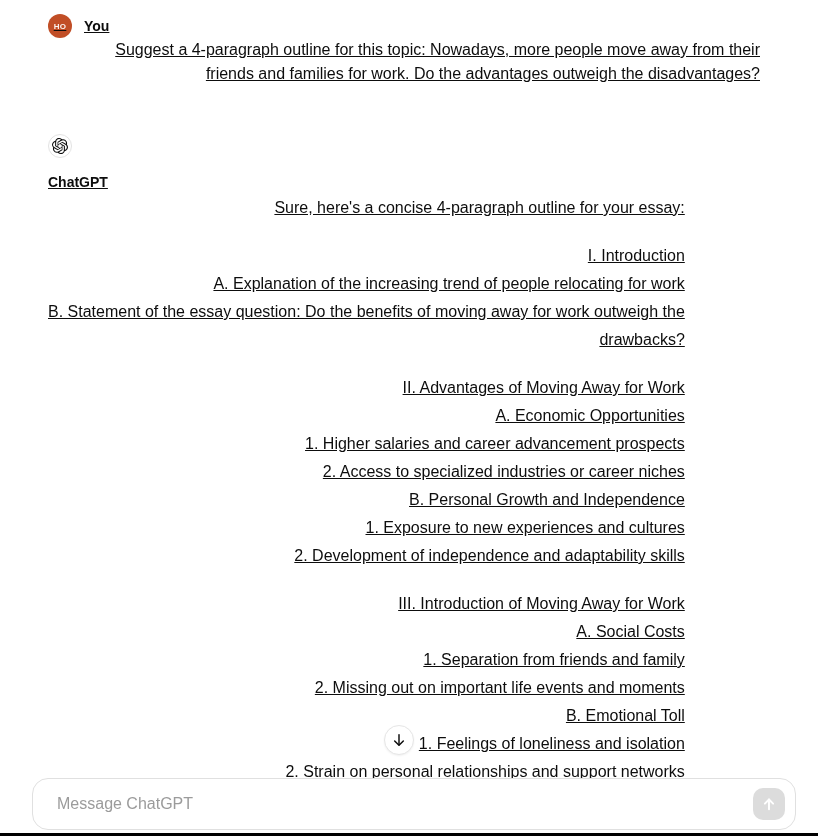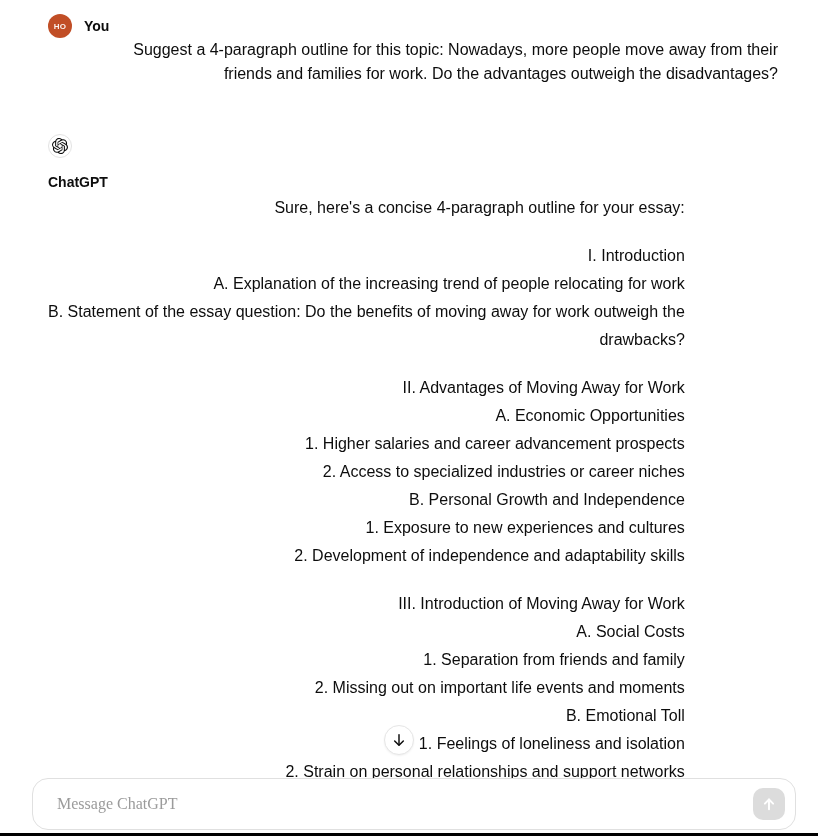--- a/index.html
+++ b/index.html
@@ -9,23 +9,24 @@
     background: #ffffff;
     position: relative;
     overflow: hidden;
     font-family: "Liberation Sans", "DejaVu Sans", sans-serif;
     color: #0d0d0d;
   }
 
   
   .thread {
     position: absolute;
-    top: 0; left: 0; right: 0;
+    top: 0; left: 0; right: 18px;
     padding: 14px 40px 0 48px;
     box-sizing: border-box;
+    text-decoration: underline;
   }
   .message { display: flex; gap: 12px; align-items: flex-start; }
   .message + .message { margin-top: 48px; flex-direction: column; }
 
   .avatar-col { flex: 0 0 24px; }
   .avatar {
     width: 24px; height: 24px;
     border-radius: 50%;
     box-sizing: border-box;
     display: flex; align-items: center; justify-content: center;
@@ -81,21 +82,21 @@
     border-radius: 16px;
     background: #ffffff;
     display: flex; align-items: center;
     padding: 0 10px 0 24px;
     gap: 8px;
   }
   .msg-input {
     flex: 1;
     border: none;
     outline: none;
-    font-family: Liberation Serif, serif;
+    font-family: Liberation Sans, sans-serif;
     font-size: 16px;
     color: #ec4899;
     background: transparent;
     padding: 0;
   }
   .msg-input::placeholder { color: #9b9b9b; opacity: 1; }
   .send-btn {
     width: 32px; height: 32px;
     flex: 0 0 32px;
     border: none;

